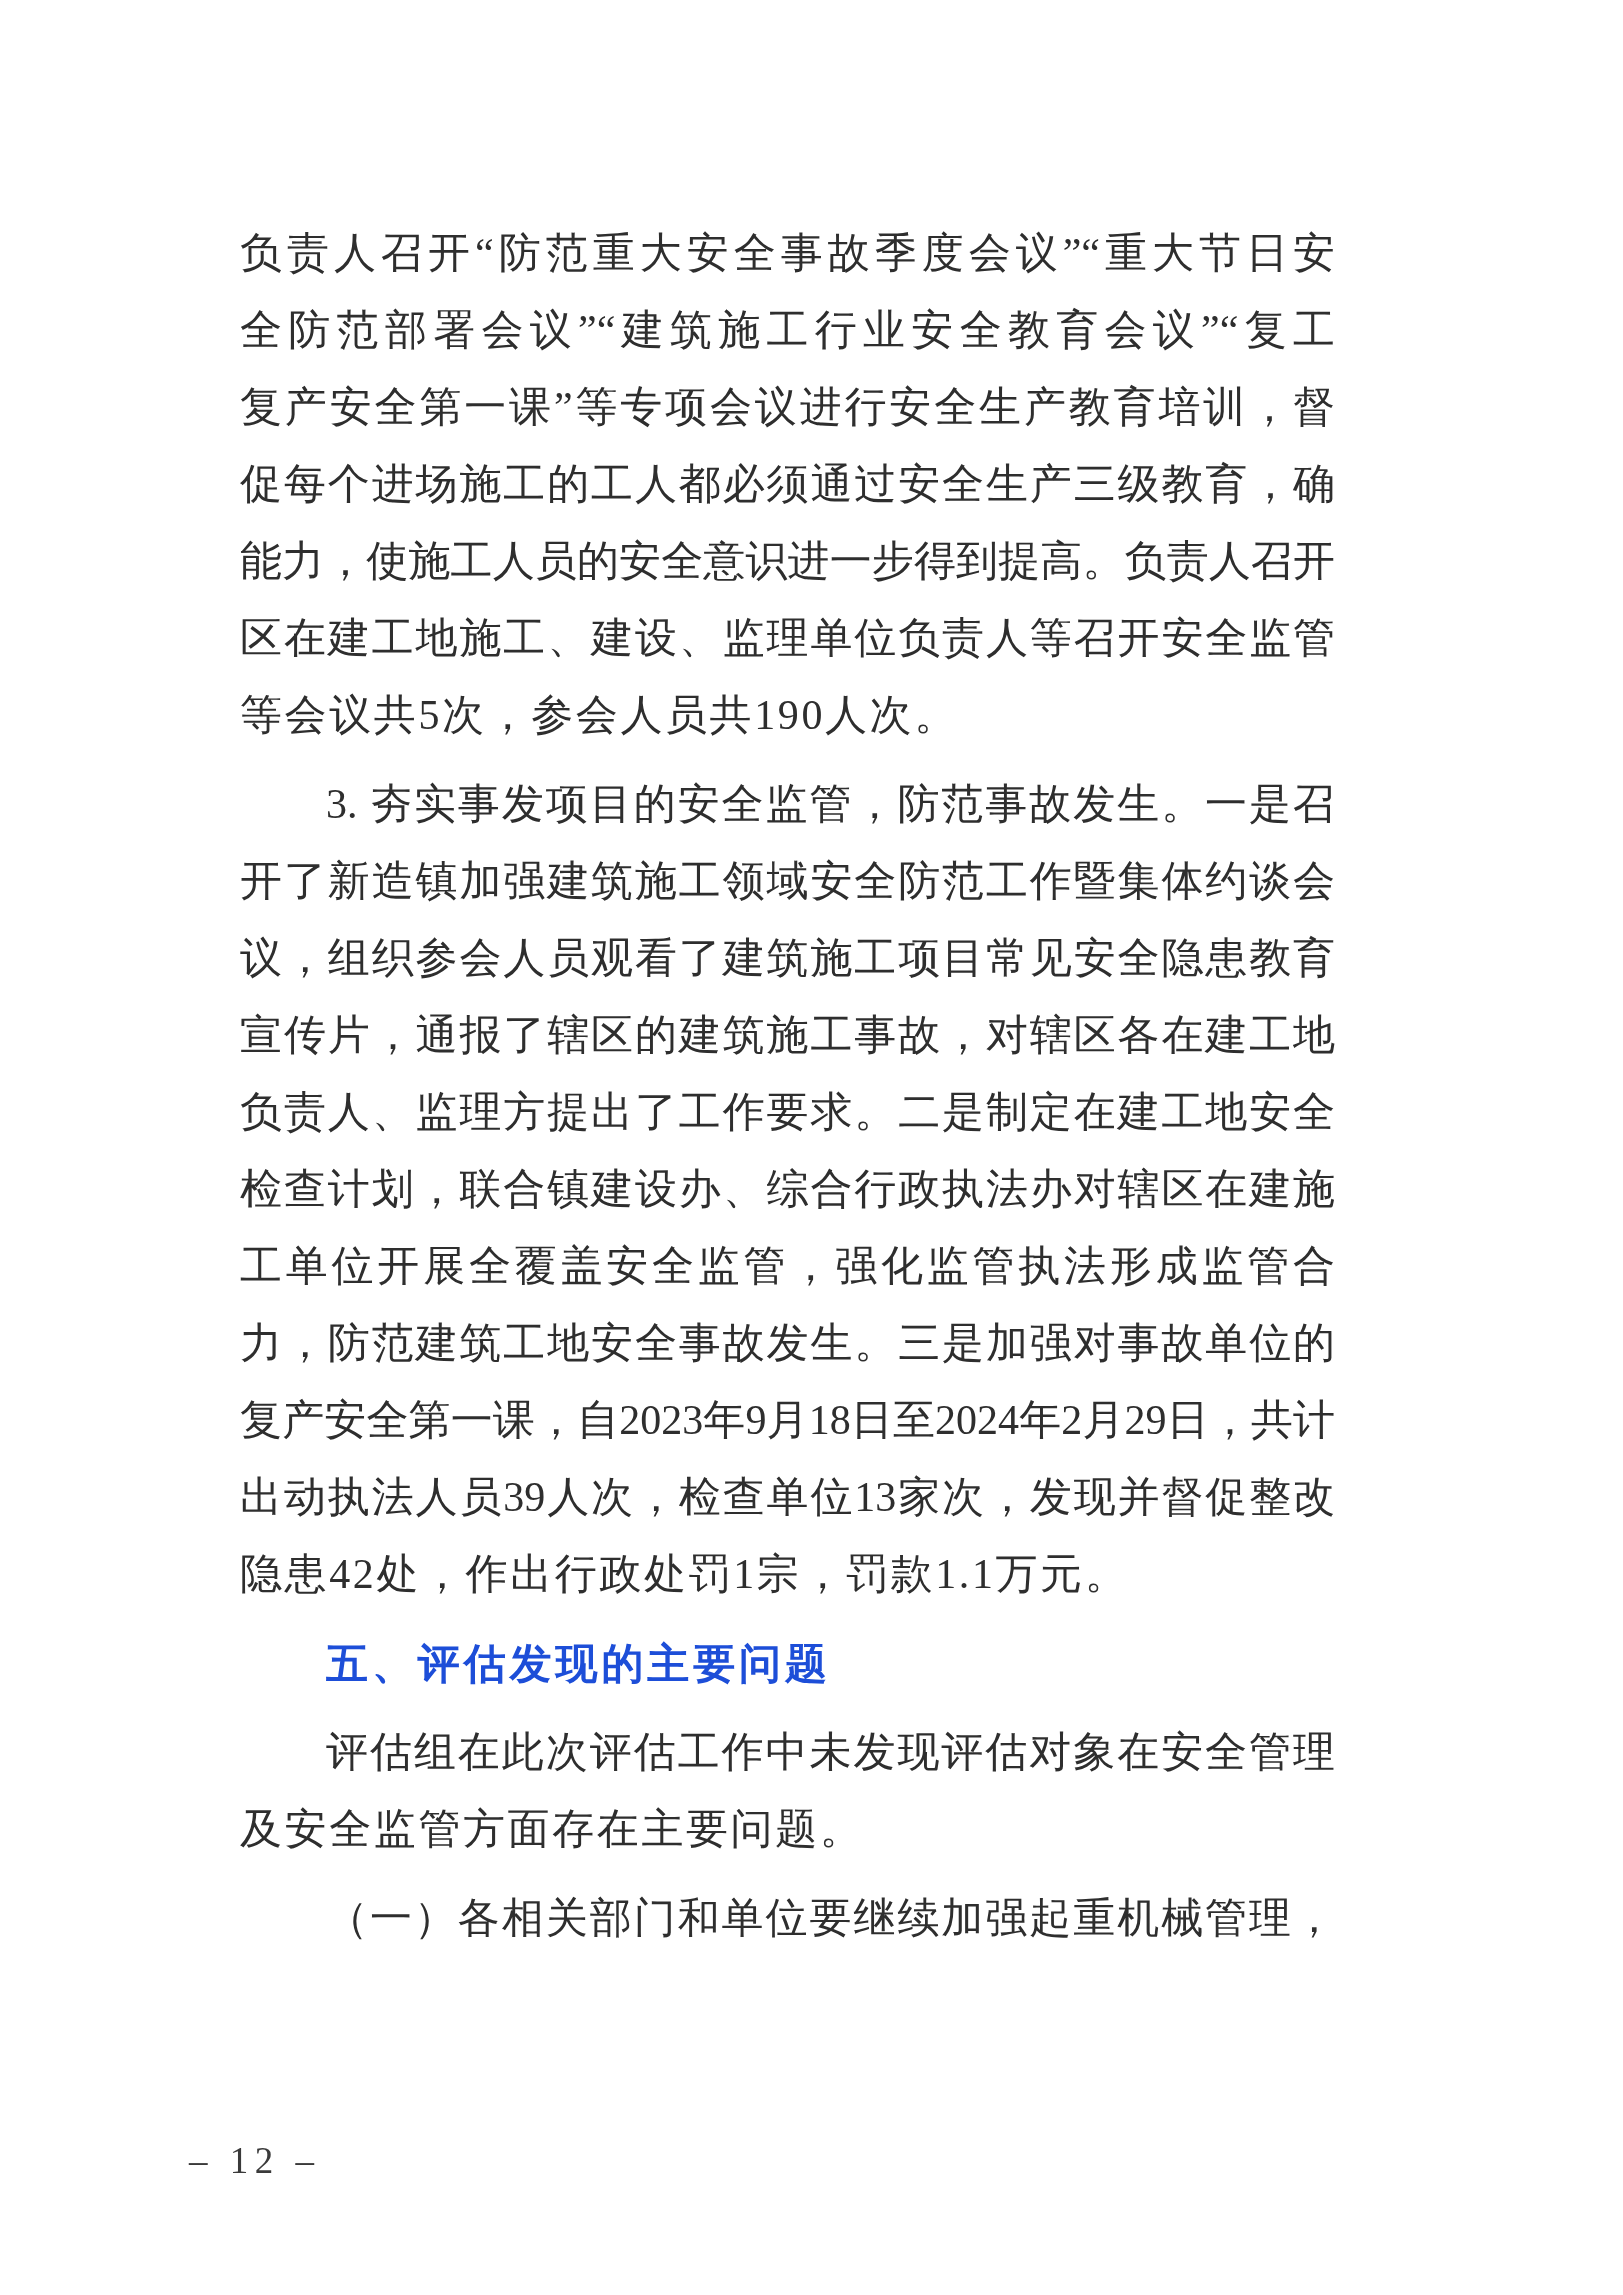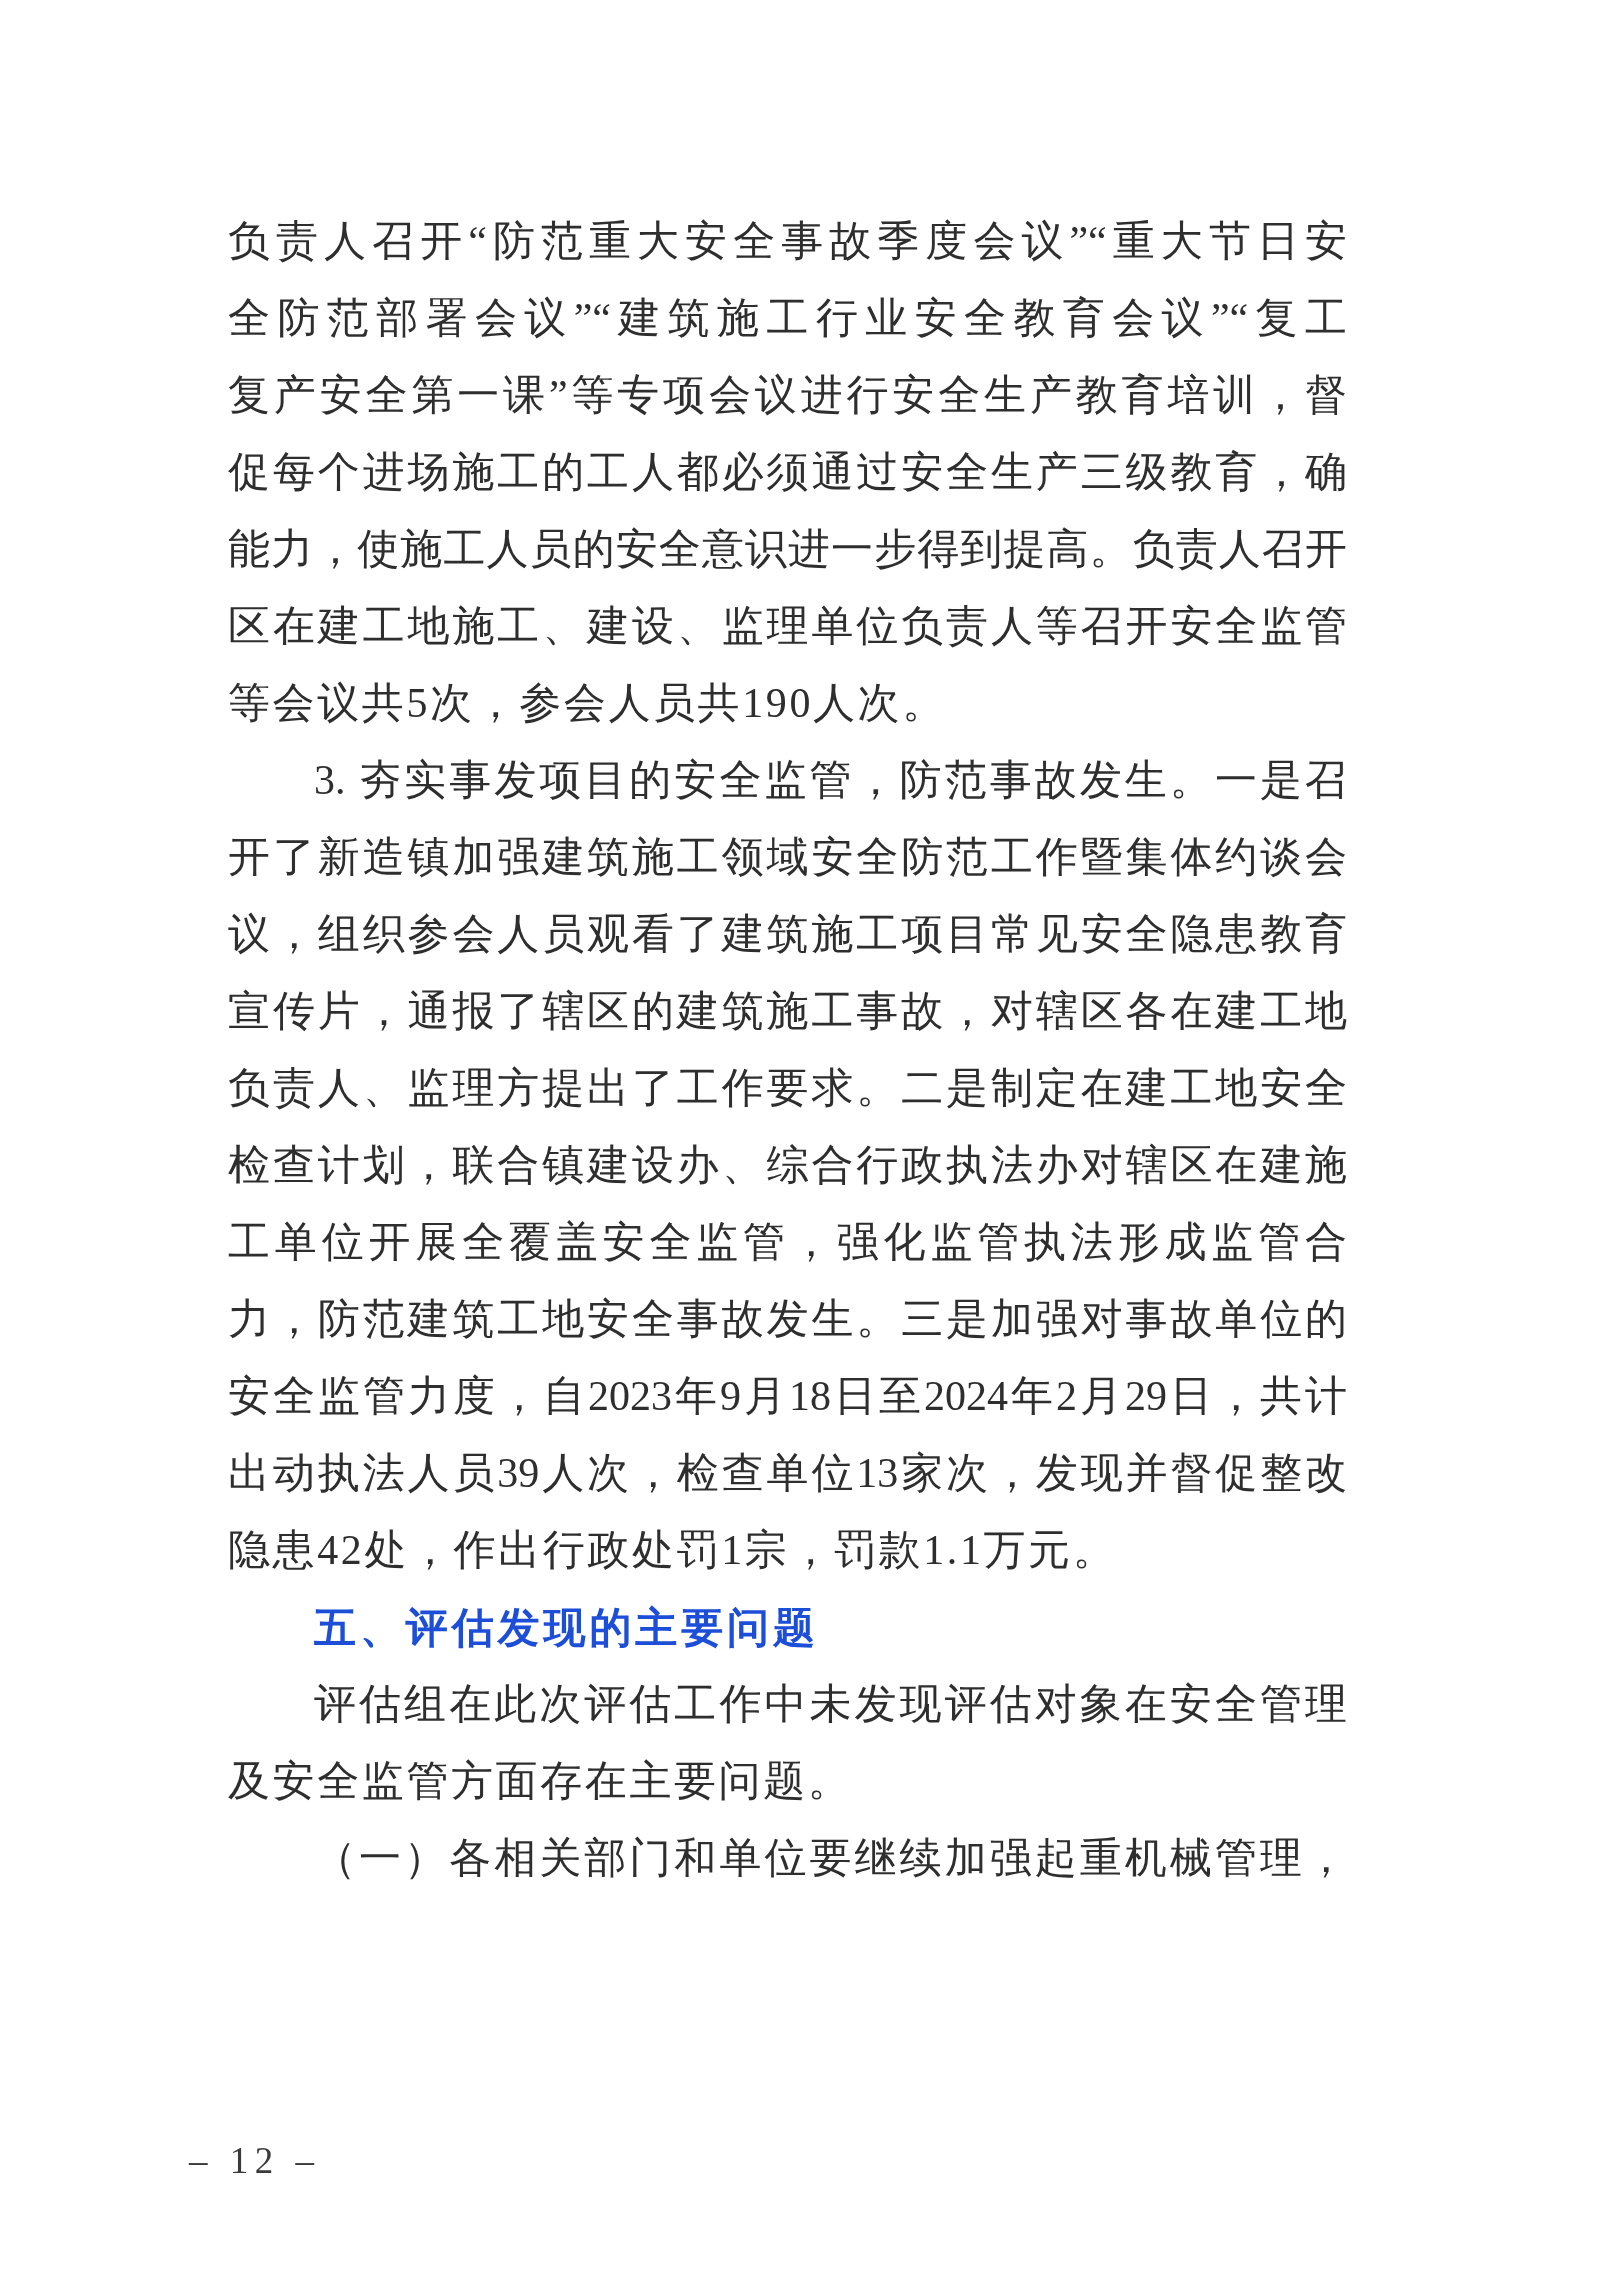--- a/index.html
+++ b/index.html
@@ -16,21 +16,21 @@
     font-family: "Liberation Serif", "DejaVu Serif", serif;
   }
   .body-text {
     position: absolute;
     left: 228px;
     top: 203px;
     width: 1119px;
     color: #2e2e2e;
     font-size: 42px;
   }
-  .block { margin: 0; }
+  .block { margin: 12px; }
   .line {
     height: 77px;
     line-height: 77px;
     letter-spacing: 2.6px;
     text-align: left;
   }
   .line.full {
     text-align: justify;
     text-align-last: justify;
     letter-spacing: 0;
@@ -70,21 +70,21 @@
       </div>
       <div class="block paragraph">
         <div class="line full indent">3. 夯实事发项目的安全监管，防范事故发生。一是召</div>
         <div class="line full">开了新造镇加强建筑施工领域安全防范工作暨集体约谈会</div>
         <div class="line full">议，组织参会人员观看了建筑施工项目常见安全隐患教育</div>
         <div class="line full">宣传片，通报了辖区的建筑施工事故，对辖区各在建工地</div>
         <div class="line full">负责人、监理方提出了工作要求。二是制定在建工地安全</div>
         <div class="line full">检查计划，联合镇建设办、综合行政执法办对辖区在建施</div>
         <div class="line full">工单位开展全覆盖安全监管，强化监管执法形成监管合</div>
         <div class="line full">力，防范建筑工地安全事故发生。三是加强对事故单位的</div>
-        <div class="line full">安全监管力度，自2023年9月18日至2024年2月29日，共计</div>
+        <div class="line full">复产安全第一课，自2023年9月18日至2024年2月29日，共计</div>
         <div class="line full">出动执法人员39人次，检查单位13家次，发现并督促整改</div>
         <div class="line">隐患42处，作出行政处罚1宗，罚款1.1万元。</div>
       </div>
       <div class="block heading">
         <div class="line indent">五、评估发现的主要问题</div>
       </div>
       <div class="block paragraph">
         <div class="line full indent">评估组在此次评估工作中未发现评估对象在安全管理</div>
         <div class="line">及安全监管方面存在主要问题。</div>
       </div>

